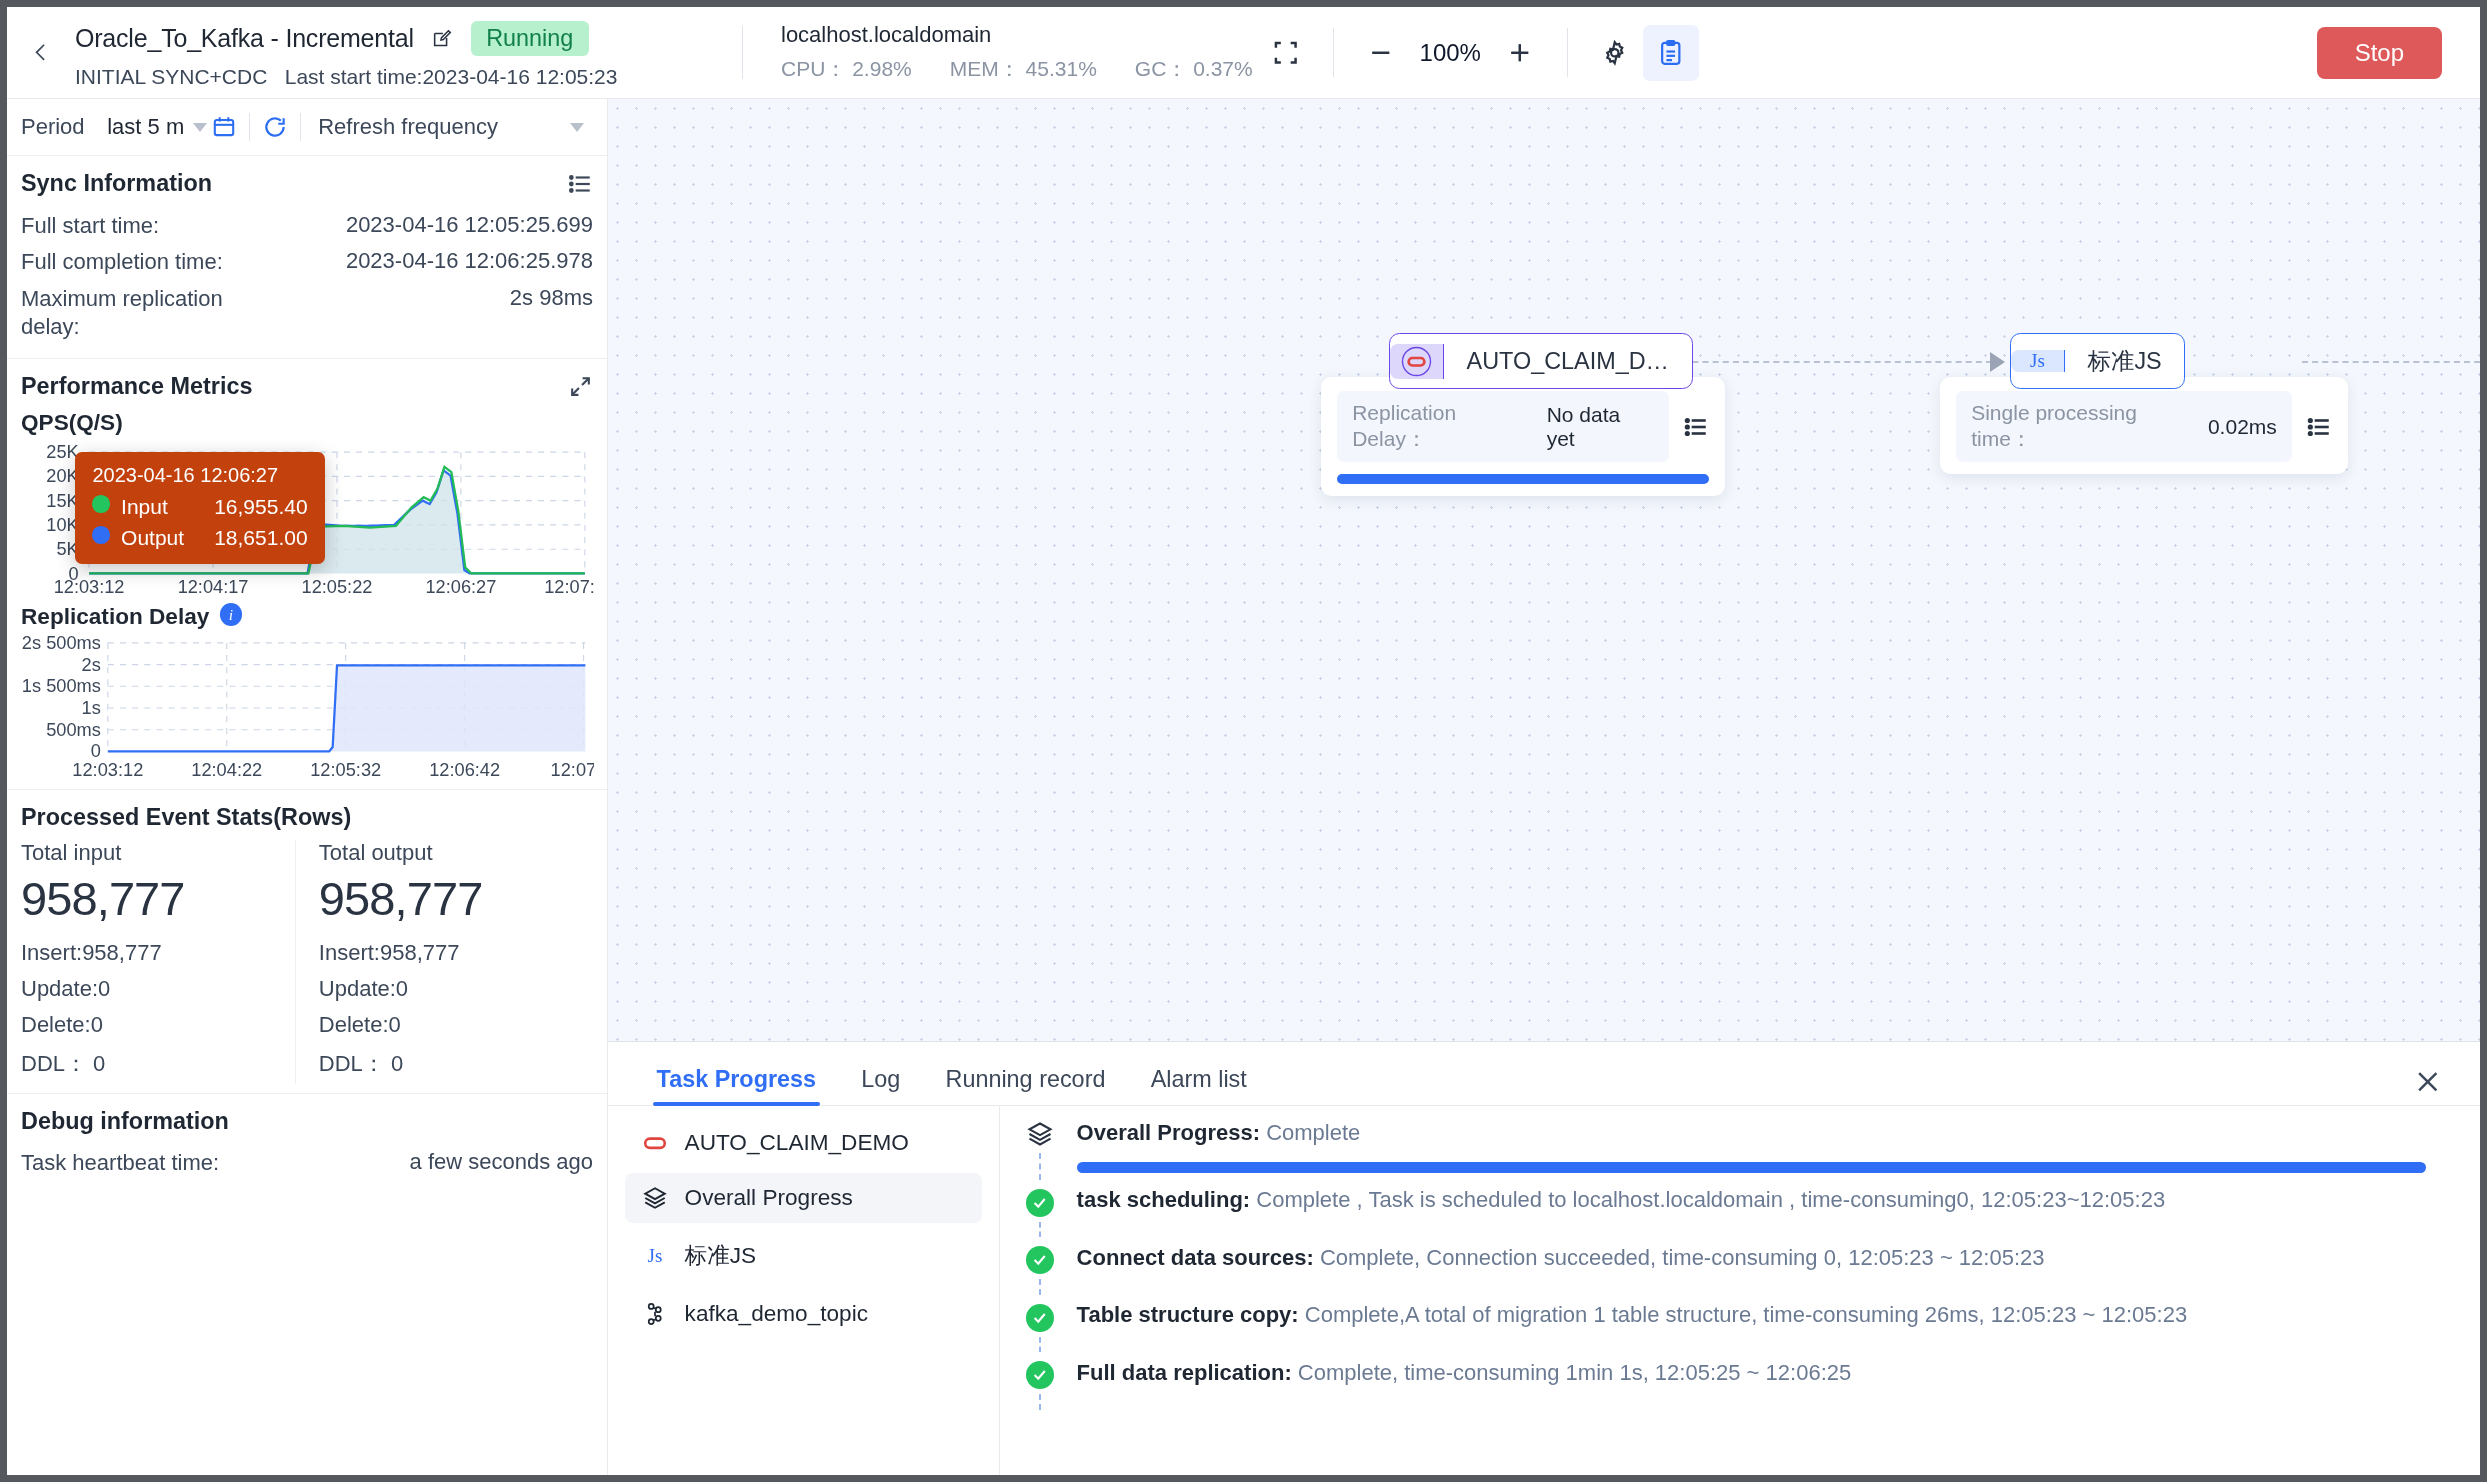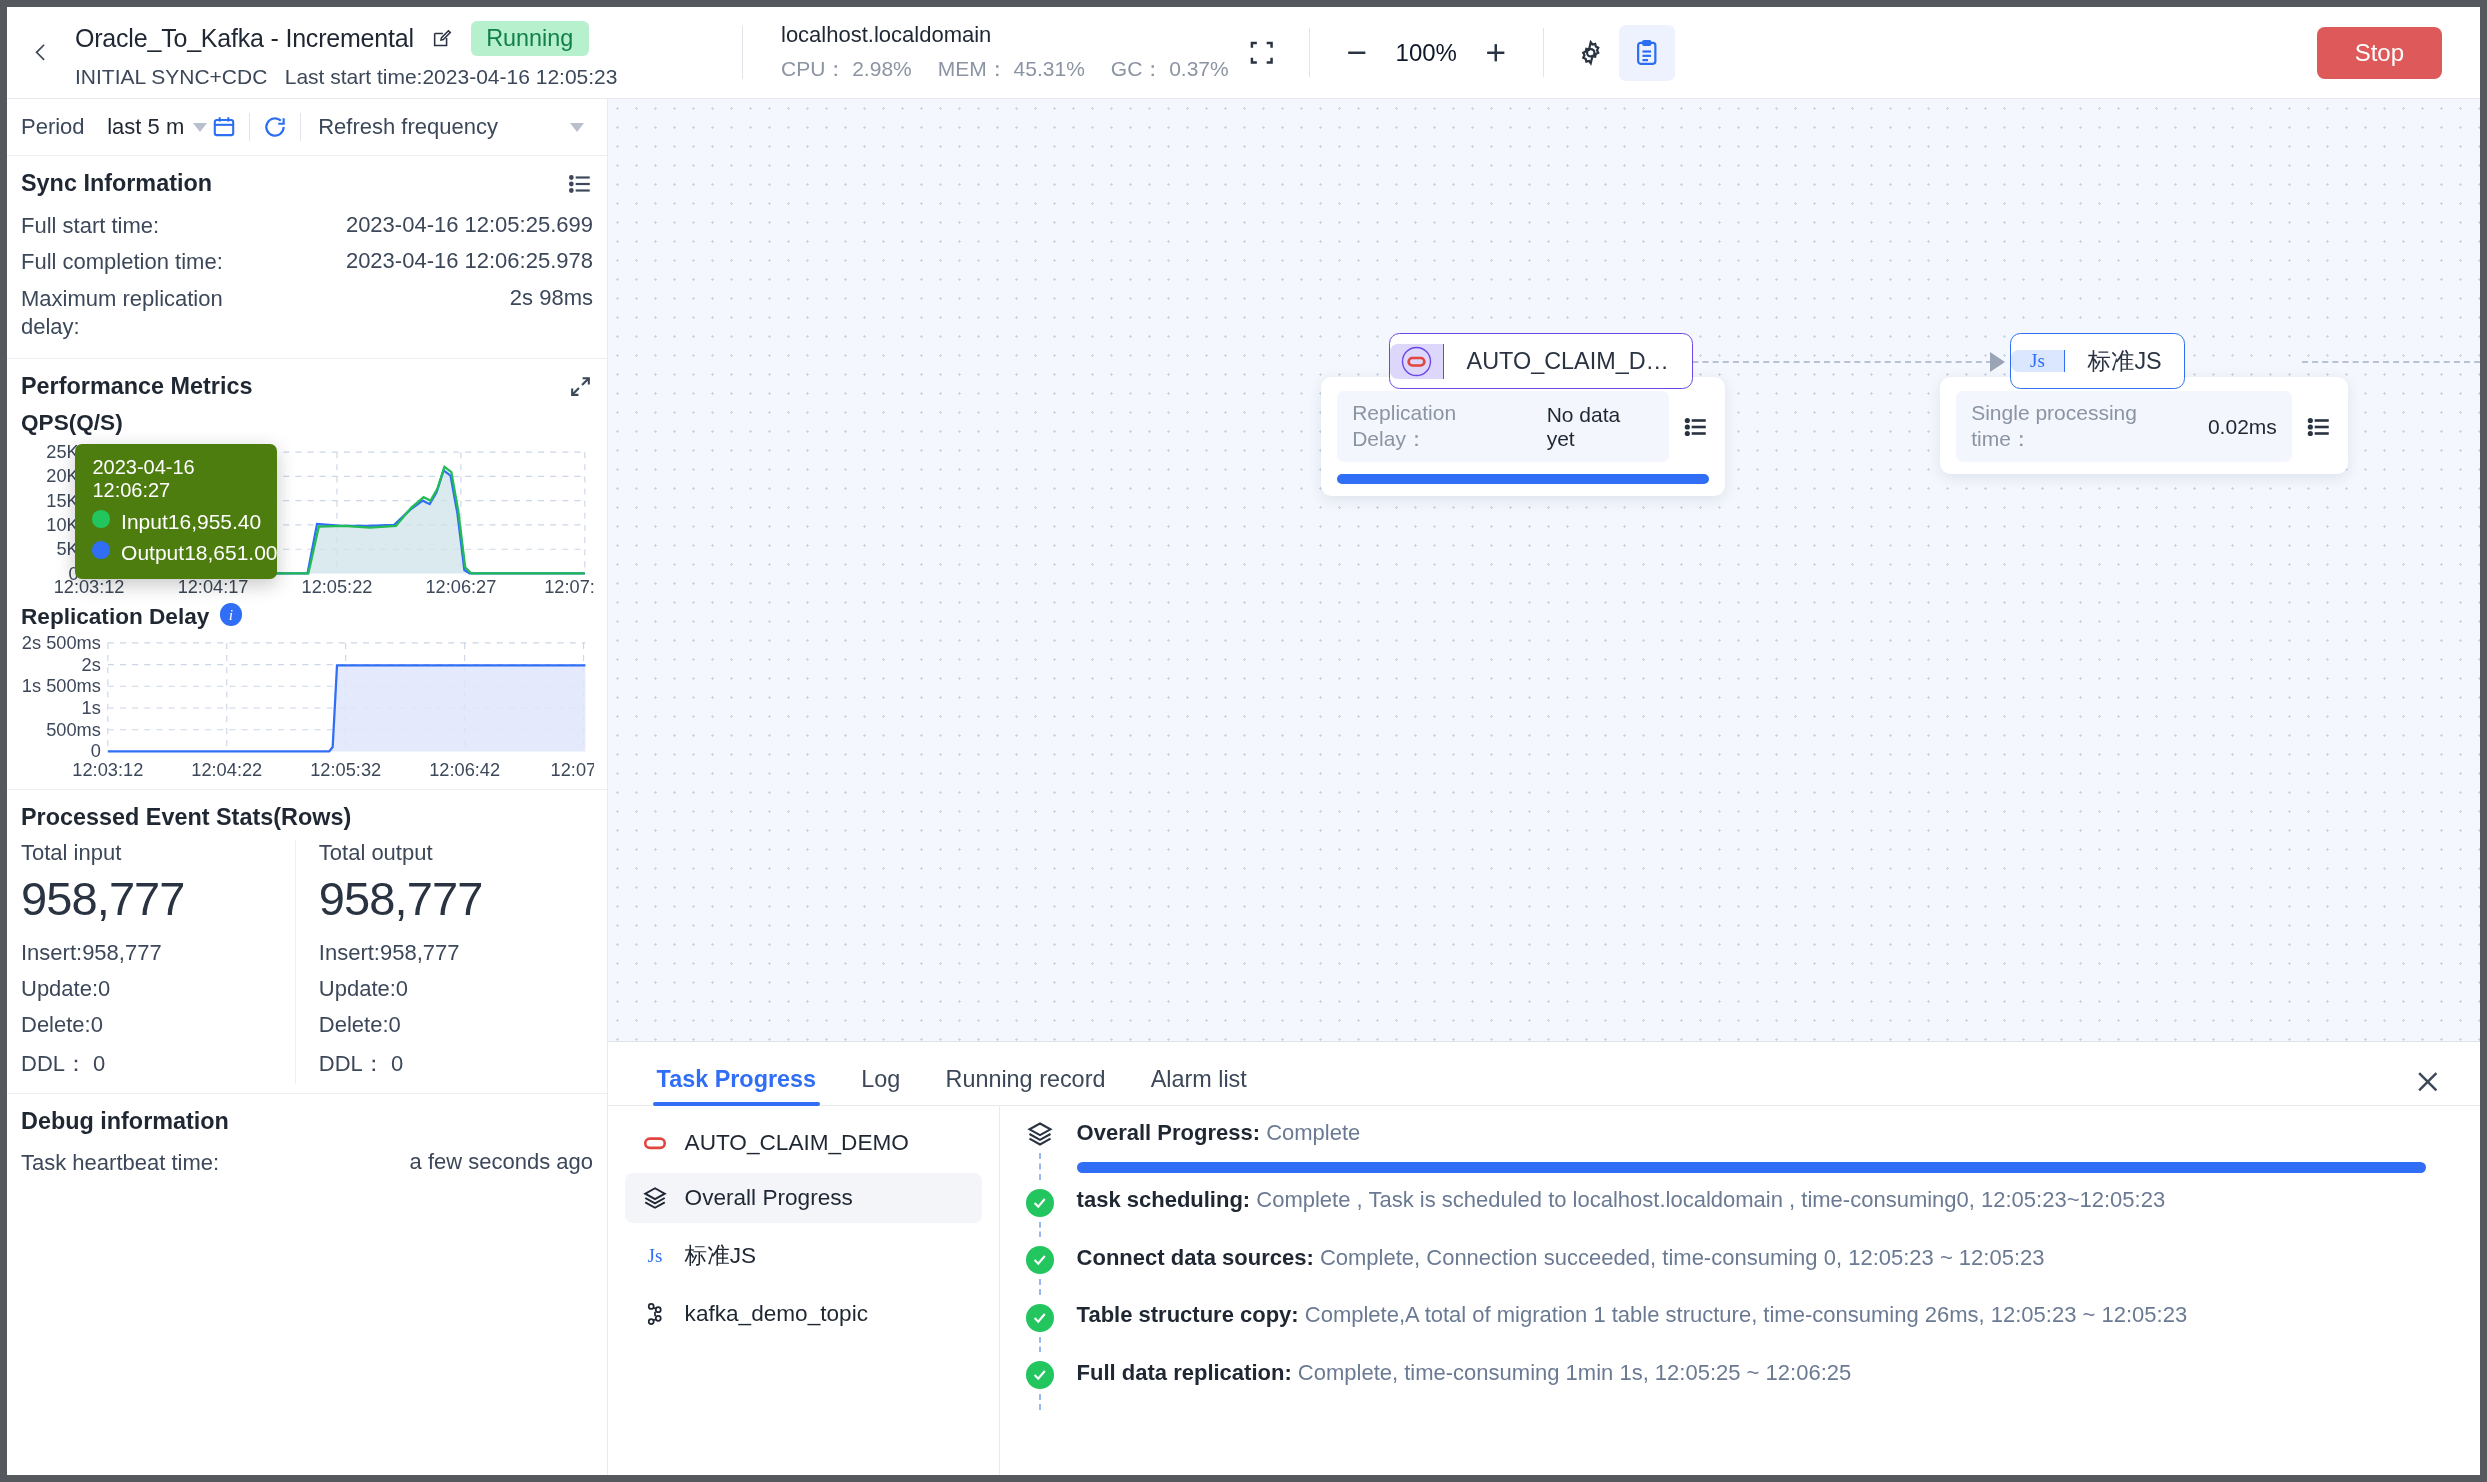--- a/index.html
+++ b/index.html
@@ -55,21 +55,21 @@
   }
 
   .hdr-node {
     border-left: 0.9px solid #e1e4ea;
     margin: 19px 0 19px 42px;
     padding-left: 38px;
     display: flex; flex-direction: column; justify-content: center;
     min-width: 469px;
   }
   .hdr-host { font-size: 22px; color: #1f2733; margin-bottom: 7.8px; }
-  .hdr-metrics { font-size: 21px; color: #8b94a3; display: flex; gap: 26px; }
+  .hdr-metrics { font-size: 21px; color: #8b94a3; display: flex; gap: 38px; }
 
   .hdr-tools {
     display: flex; align-items: center; gap: 0px;
     margin-left: 5.2px;
   }
   .tool-btn {
     width: 56px; height: 56px; border-radius: 7px;
     display: flex; align-items: center; justify-content: center;
     color: #2a3342; cursor: pointer;
   }
@@ -153,23 +153,23 @@
   .chart-title-row { display: flex; align-items: center; gap: 10.4px; }
   .info-badge {
     width: 22.6px; height: 22.6px; border-radius: 50%; background: #2f6ef5;
     color: #fff; font-size: 15.6px; font-style: italic;
     display: flex; align-items: center; justify-content: center;
     font-family: "Liberation Serif", serif;
   }
   .chart-wrap { position: relative; }
   .chart-wrap svg { display: block; }
   .tooltip {
-    position: absolute; left: 54px; top: 4px;
-    background: #4d7c0f; color: #fff; border-radius: 7px;
-    padding: 12px 17.4px 14px; width: 202px;
+    position: absolute; left: 54px; top: 12px;
+    background: #c2410c; color: #fff; border-radius: 7px;
+    padding: 12px 17.4px 14px; width: 250px;
     box-shadow: 0 5.2px 19px rgba(0,0,0,.22);
     z-index: 5;
   }
   .tt-time { font-size: 20px; margin-bottom: 8.7px; }
   .tt-row { display: flex; font-size: 21px; margin-top: 7px; }
   .tt-dot { width: 17.4px; height: 17.4px; border-radius: 50%; margin-right: 11.3px; flex:0 0 auto; }
   .tt-name { width: 97px; }
   .tt-val { margin-left: auto; }
 
   

